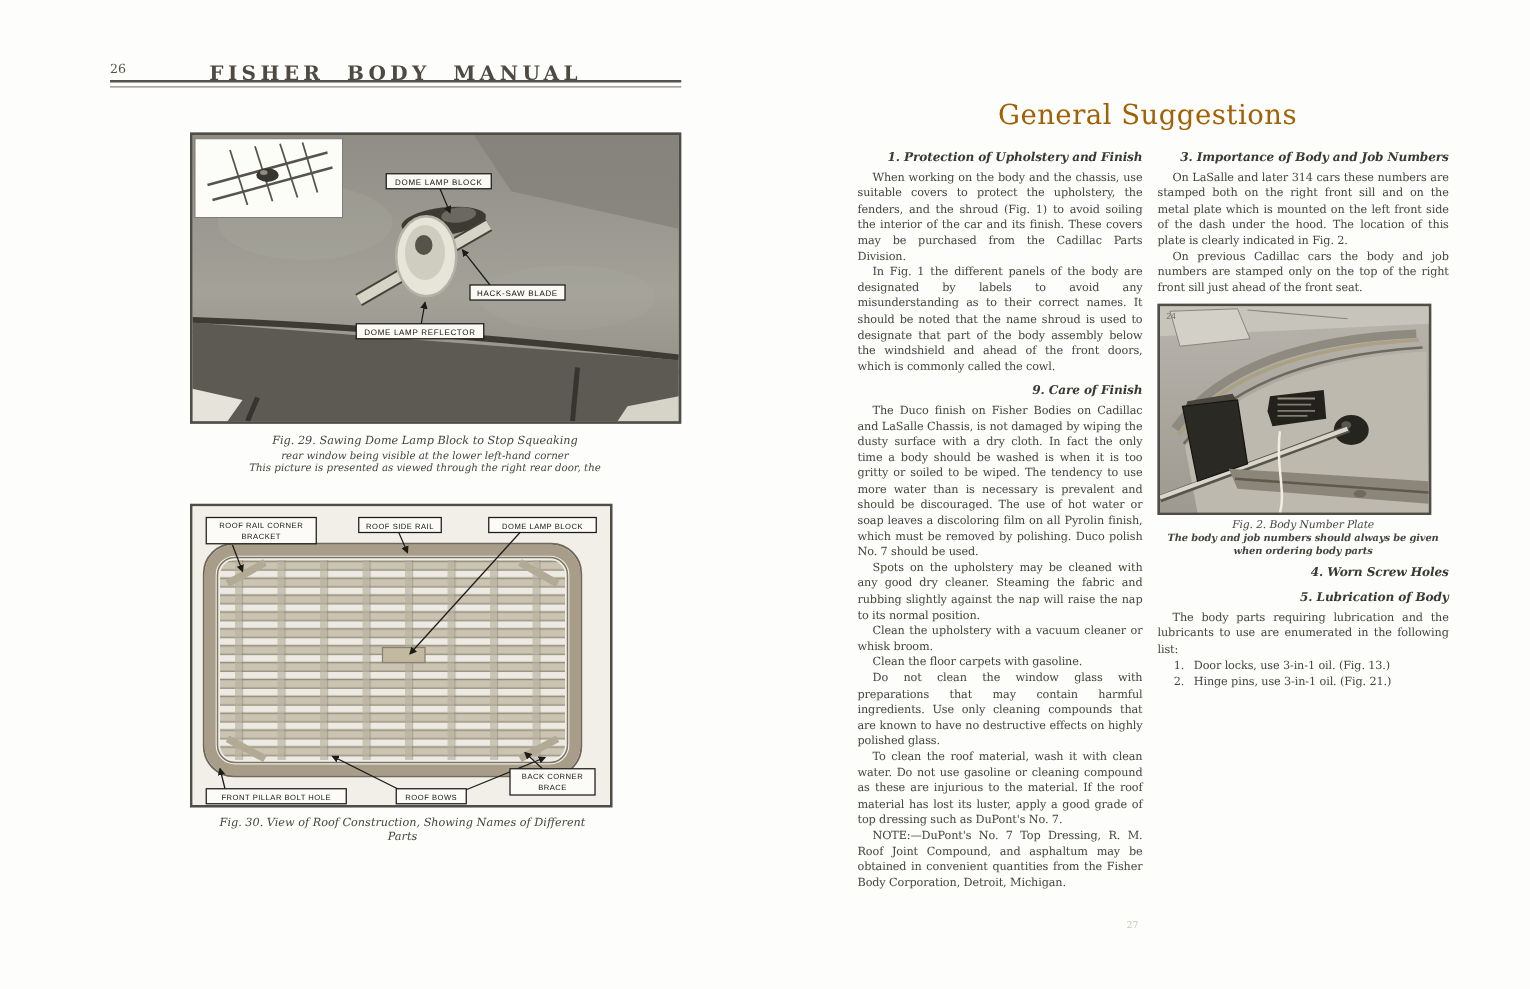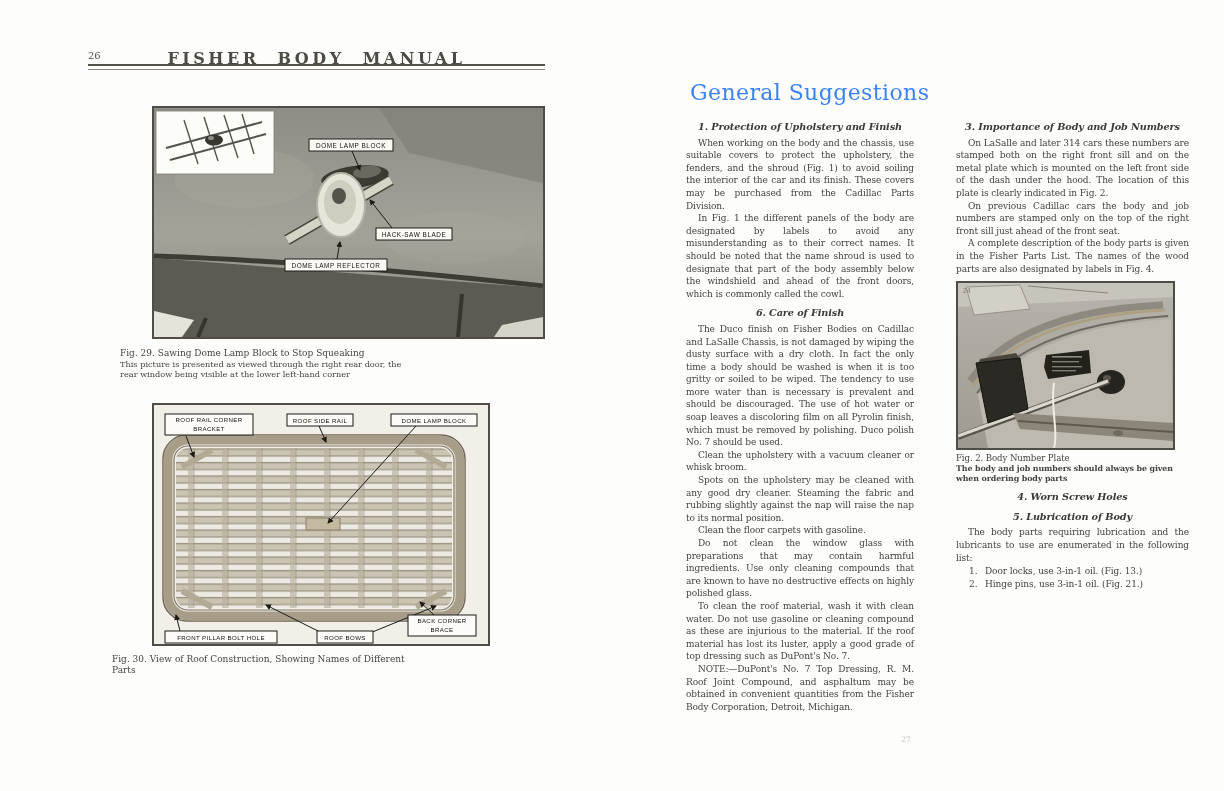--- a/index.html
+++ b/index.html
@@ -7,28 +7,28 @@
   #stage{position:relative;width:1224px;height:791px;background:#fdfdfb;overflow:hidden;}
   .abs{position:absolute;}
   
   .pg-num-left{left:88px;top:50px;font-size:10px;color:#55524a;}
   .hdr-title{left:88px;top:49px;width:457px;text-align:center;font-size:16px;font-weight:bold;
              letter-spacing:3.5px;word-spacing:9px;color:#4d4a43;}
   .hdr-rule-thick{left:88px;top:64px;width:457px;border-top:2.5px solid #57544c;}
   .hdr-rule-thin{left:88px;top:69px;width:457px;border-top:1px solid #8a877f;}
   .figbox{border:2px solid #4f4d46;background:#9a988f;box-sizing:border-box;}
   .figbox svg{display:block;}
-  .caption{ text-align:left;color:#46443e;}
+  .caption{ text-align:center;color:#46443e;font-style:italic;}
   .cap-title{font-size:9px;line-height:11px;}
   .cap-note{font-size:8.2px;line-height:10px;}
   
-  .rp-title{left:690px;top:80px;width:456px;text-align:left;font-size:22px;color:#3b82f6;letter-spacing:0.4px;}
+  .rp-title{left:690px;top:80px;width:456px;text-align:center;font-size:22px;color:#a16207;letter-spacing:0.4px;}
   .col{font-size:9px;line-height:12.6px;color:#45433c;text-align:justify;letter-spacing:-0.1px;}
   .col p{margin:0;text-indent:12px;}
-  .col h3{margin:7px 0 3px 0;font-size:9.7px;font-style:italic;font-weight:bold;color:#3b3933;text-indent:0;text-align:center;}
+  .col h3{margin:7px 0 3px 0;font-size:9.7px;font-style:italic;font-weight:bold;color:#3b3933;text-indent:0;text-align:right;}
   .col h3:first-child{margin-top:0;}
   .ital{font-style:italic;}
   .fig2wrap{margin:6px 0 3px 0;}
   .fig2cap{margin-bottom:4px;}
   .fig2cap .cap-title{font-size:8.6px;}
   .fig2cap .cap-note{font-size:7.9px;font-weight:bold;}
   .lube-list{margin-top:1px;}
   .lube-item{display:flex;padding-left:13px;text-indent:0;}
   .lube-num{width:16px;flex:none;}
   .pg-num-right{left:686px;top:735px;width:440px;text-align:center;font-size:7.5px;color:#c6c4bc;}
@@ -101,22 +101,22 @@
           <rect x="222" y="120" width="76" height="12" fill="#faf9f4" stroke="#1c1b18" stroke-width="1"></rect>
           <text x="260" y="129" text-anchor="middle" class="lbl">HACK-SAW BLADE</text>
           <line x1="183" y1="151" x2="186" y2="134" stroke="#1c1b18" stroke-width="1" marker-end="url(#ar29)"></line>
           <rect x="131" y="151" width="102" height="12" fill="#faf9f4" stroke="#1c1b18" stroke-width="1"></rect>
           <text x="182" y="160" text-anchor="middle" class="lbl">DOME LAMP REFLECTOR</text>
         </g>
       </svg>
     </div>
     <div class="abs caption" style="left:120px;top:348px;width:440px;">
       <div class="cap-title">Fig. 29.  Sawing Dome Lamp Block to Stop Squeaking</div>
+      <div class="cap-note">rear window being visible at the lower left-hand corner</div>
       <div class="cap-note">This picture is presented as viewed through the right rear door, the</div>
-      <div class="cap-note">rear window being visible at the lower left-hand corner</div>
     </div>
 
     <div class="abs figbox" style="left:152px;top:403px;width:338px;height:243px;background:#f1efe8;">
       <svg width="334" height="239" viewBox="0 0 334 239">
         <defs>
           <pattern id="bows" width="12" height="13.5" patternUnits="userSpaceOnUse">
             <rect x="0" y="0" width="12" height="13.5" fill="#eceae2"></rect>
             <rect x="0" y="3" width="12" height="8" fill="#cbc4b3"></rect>
             <rect x="0" y="3" width="12" height="1.2" fill="#938c7b"></rect>
             <rect x="0" y="10" width="12" height="1" fill="#938c7b"></rect>
@@ -180,35 +180,34 @@
     </div>
   </div>
 
   <div>
     <div class="abs rp-title">General Suggestions</div>
 
     <div class="abs col" style="left:686px;top:121px;width:228px;">
       <h3>1.  Protection of Upholstery and Finish</h3>
       <p>When working on the body and the chassis, use suitable covers to protect the upholstery, the fenders, and the shroud (Fig. 1) to avoid soiling the interior of the car and its finish.  These covers may be purchased from the Cadillac Parts Division.</p>
       <p>In Fig. 1 the different panels of the body are designated by labels to avoid any misunderstanding as to their correct names.  It should be noted that the name shroud is used to designate that part of the body assembly below the windshield and ahead of the front doors, which is commonly called the cowl.</p>
-      <h3>6.  Care of Finish</h3>
+      <h3>9.  Care of Finish</h3>
       <p>The Duco finish on Fisher Bodies on Cadillac and LaSalle Chassis, is not damaged by wiping the dusty surface with a dry cloth.  In fact the only time a body should be washed is when it is too gritty or soiled to be wiped.  The tendency to use more water than is necessary is prevalent and should be discouraged.  The use of hot water or soap leaves a discoloring film on all Pyrolin finish, which must be removed by polishing.  Duco polish No. 7 should be used.</p>
+      <p>Spots on the upholstery may be cleaned with any good dry cleaner.  Steaming the fabric and rubbing slightly against the nap will raise the nap to its normal position.</p>
       <p>Clean the upholstery with a vacuum cleaner or whisk broom.</p>
-      <p>Spots on the upholstery may be cleaned with any good dry cleaner.  Steaming the fabric and rubbing slightly against the nap will raise the nap to its normal position.</p>
       <p>Clean the floor carpets with gasoline.</p>
       <p>Do not clean the window glass with preparations that may contain harmful ingredients.  Use only cleaning compounds that are known to have no destructive effects on highly polished glass.</p>
       <p>To clean the roof material, wash it with clean water.  Do not use gasoline or cleaning compound as these are injurious to the material.  If the roof material has lost its luster, apply a good grade of top dressing such as DuPont's No. 7.</p>
       <p>NOTE:—DuPont's No. 7 Top Dressing, R. M. Roof Joint Compound, and asphaltum may be obtained in convenient quantities from the Fisher Body Corporation, Detroit, Michigan.</p>
     </div>
 
-    <div class="abs col" style="left:926px;top:121px;width:233px;margin-left:30px;">
+    <div class="abs col" style="left:926px;top:121px;width:233px;">
       <h3>3.  Importance of Body and Job Numbers</h3>
       <p>On LaSalle and later 314 cars these numbers are stamped both on the right front sill and on the metal plate which is mounted on the left front side of the dash under the hood.  The location of this plate is clearly indicated in Fig. 2.</p>
       <p>On previous Cadillac cars the body and job numbers are stamped only on the top of the right front sill just ahead of the front seat.</p>
-      <p>A complete description of the body parts is given in the Fisher Parts List.  The names of the wood parts are also designated by labels in Fig. 4.</p>
 
       <div class="figbox fig2wrap" style="width:219px;height:169px;">
         <svg width="215" height="165" viewBox="0 0 215 165">
           <defs>
             <linearGradient id="cowlg" x1="0" y1="0" x2="0" y2="1">
               <stop offset="0" stop-color="#b7b4ad"></stop>
                 <stop offset="1" stop-color="#9e9a91"></stop>
             </linearGradient>
           </defs>
           <rect x="0" y="0" width="215" height="165" fill="url(#cowlg)"></rect>

